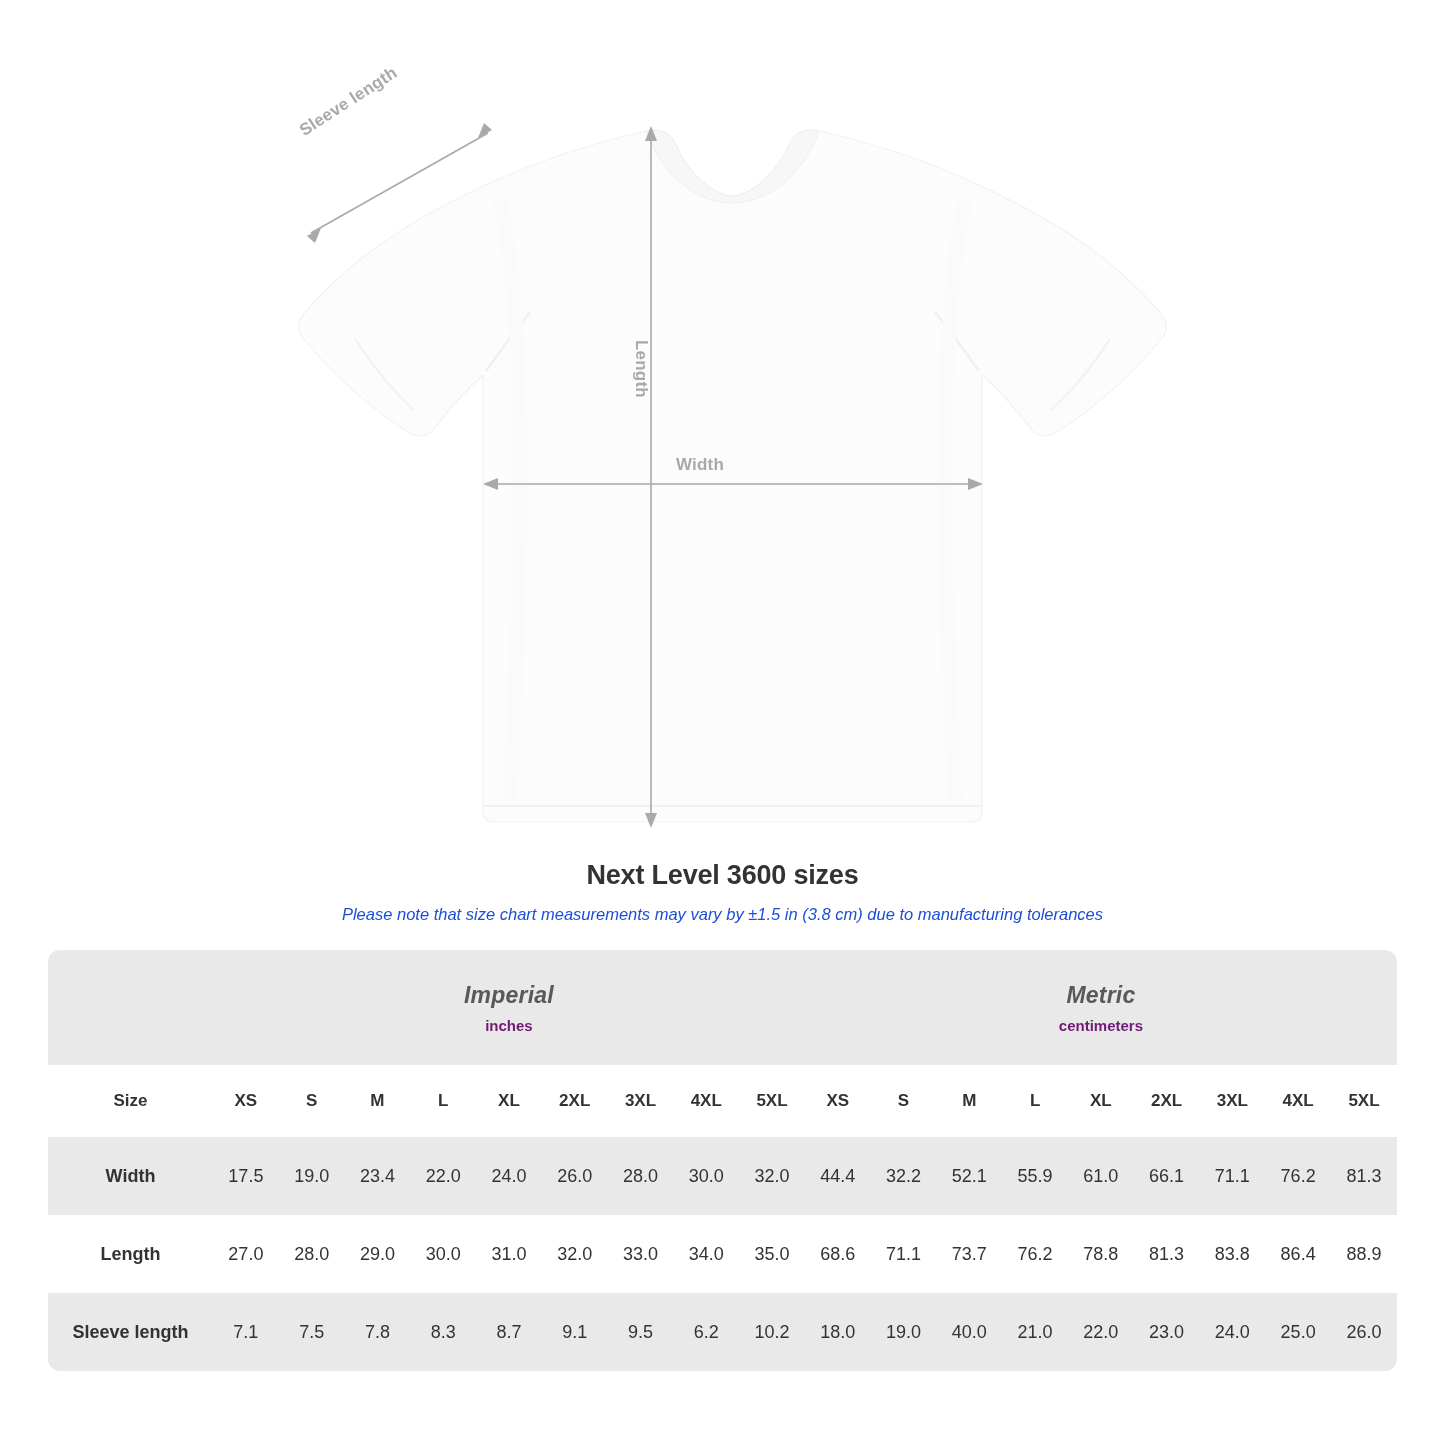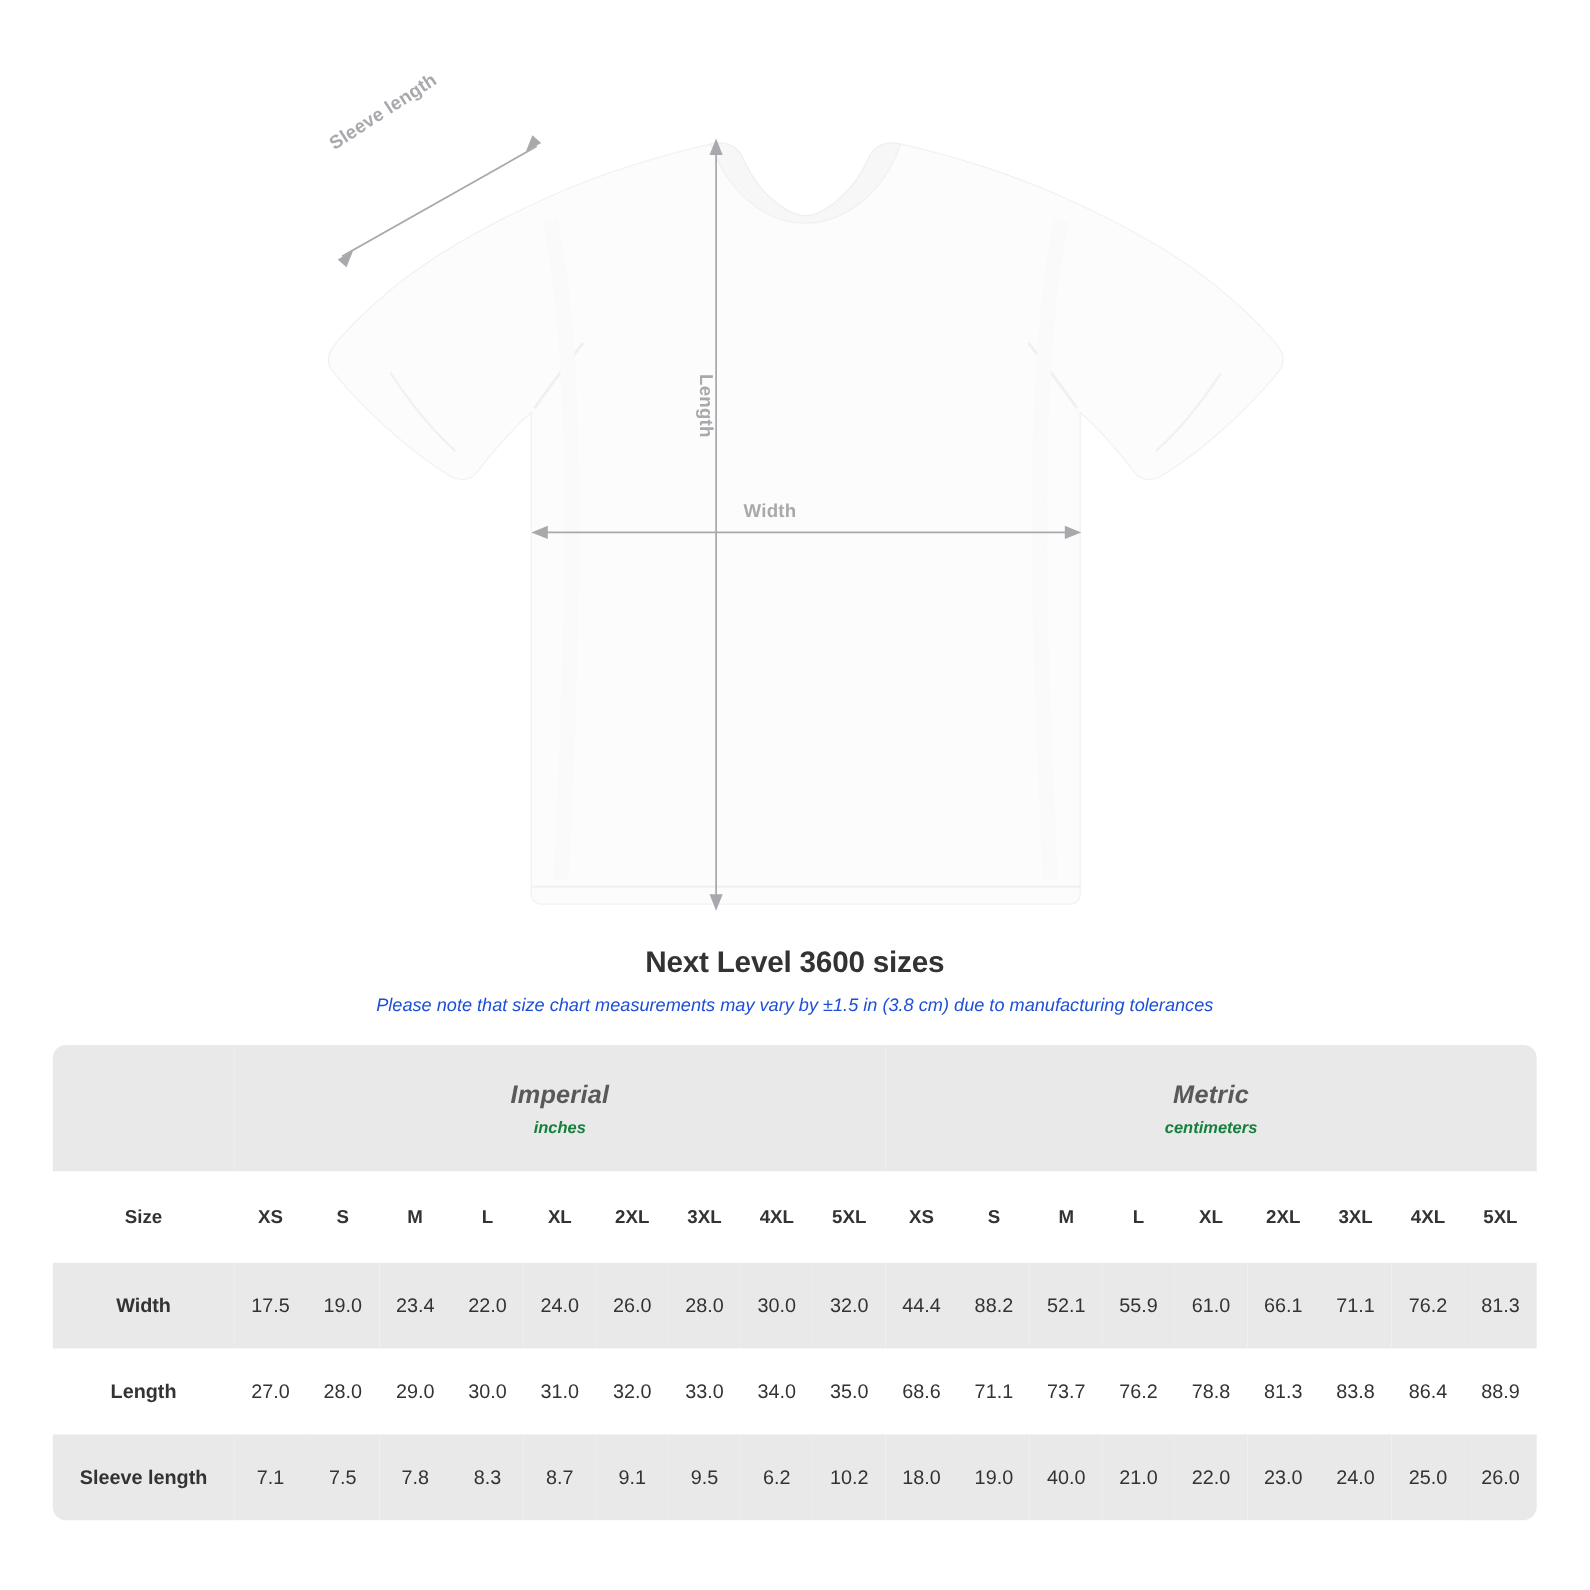--- a/index.html
+++ b/index.html
@@ -105,27 +105,26 @@
   .group-title {
     font-size: 23px;
     font-style: italic;
     font-weight: bold;
     color: #58595b;
     letter-spacing: 0.2px;
   }
   .group-sub {
     margin-top: 8px;
     font-size: 15px;
-    font-style: italic;
-    color: #15803d;
+    color: #701a75;
   }
 
   .hdr-row td, .hdr-row th {
     background: #ffffff;
-    height: 83px;
+    height: 72px;
     text-align: center;
     vertical-align: middle;
     font-size: 17px;
     font-weight: bold;
     color: #333333;
     padding: 0;
     border: none;
   }
 
   .data-row td {
@@ -286,21 +285,21 @@
         <td>17.5</td>
         <td>19.0</td>
         <td>23.4</td>
         <td>22.0</td>
         <td>24.0</td>
         <td>26.0</td>
         <td>28.0</td>
         <td>30.0</td>
         <td>32.0</td>
         <td>44.4</td>
-        <td>88.2</td>
+        <td>32.2</td>
         <td>52.1</td>
         <td>55.9</td>
         <td>61.0</td>
         <td>66.1</td>
         <td>71.1</td>
         <td>76.2</td>
         <td>81.3</td>
       </tr>
 
       <tr class="data-row plain">

